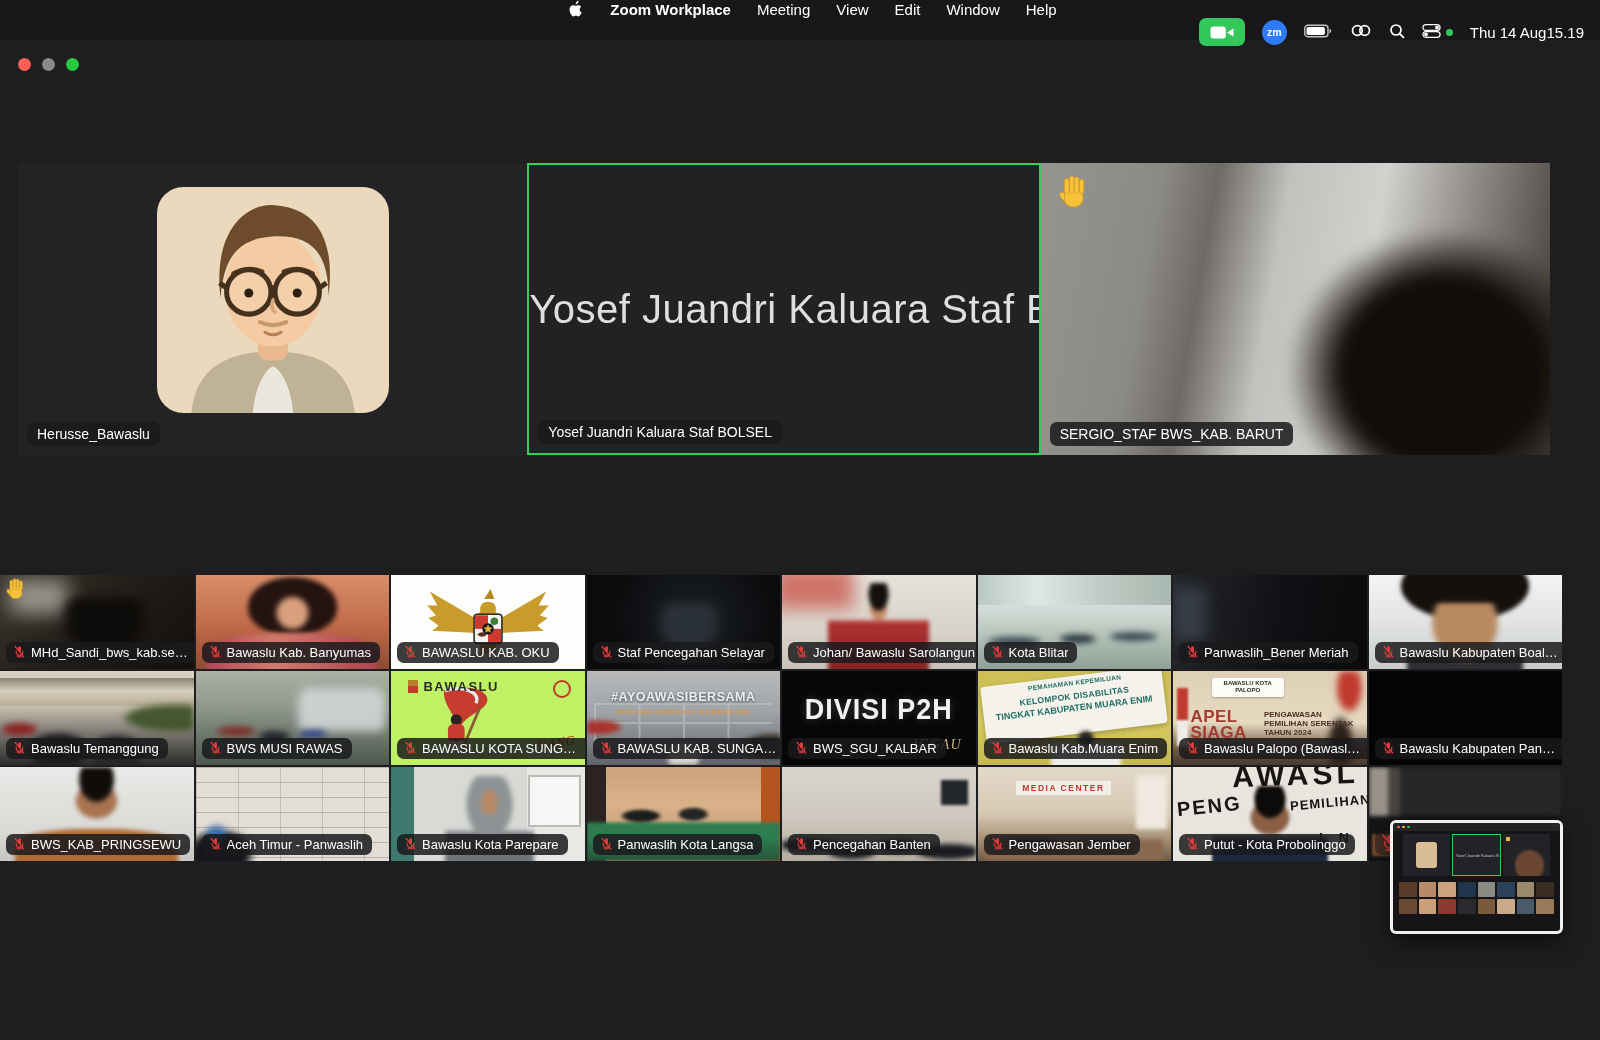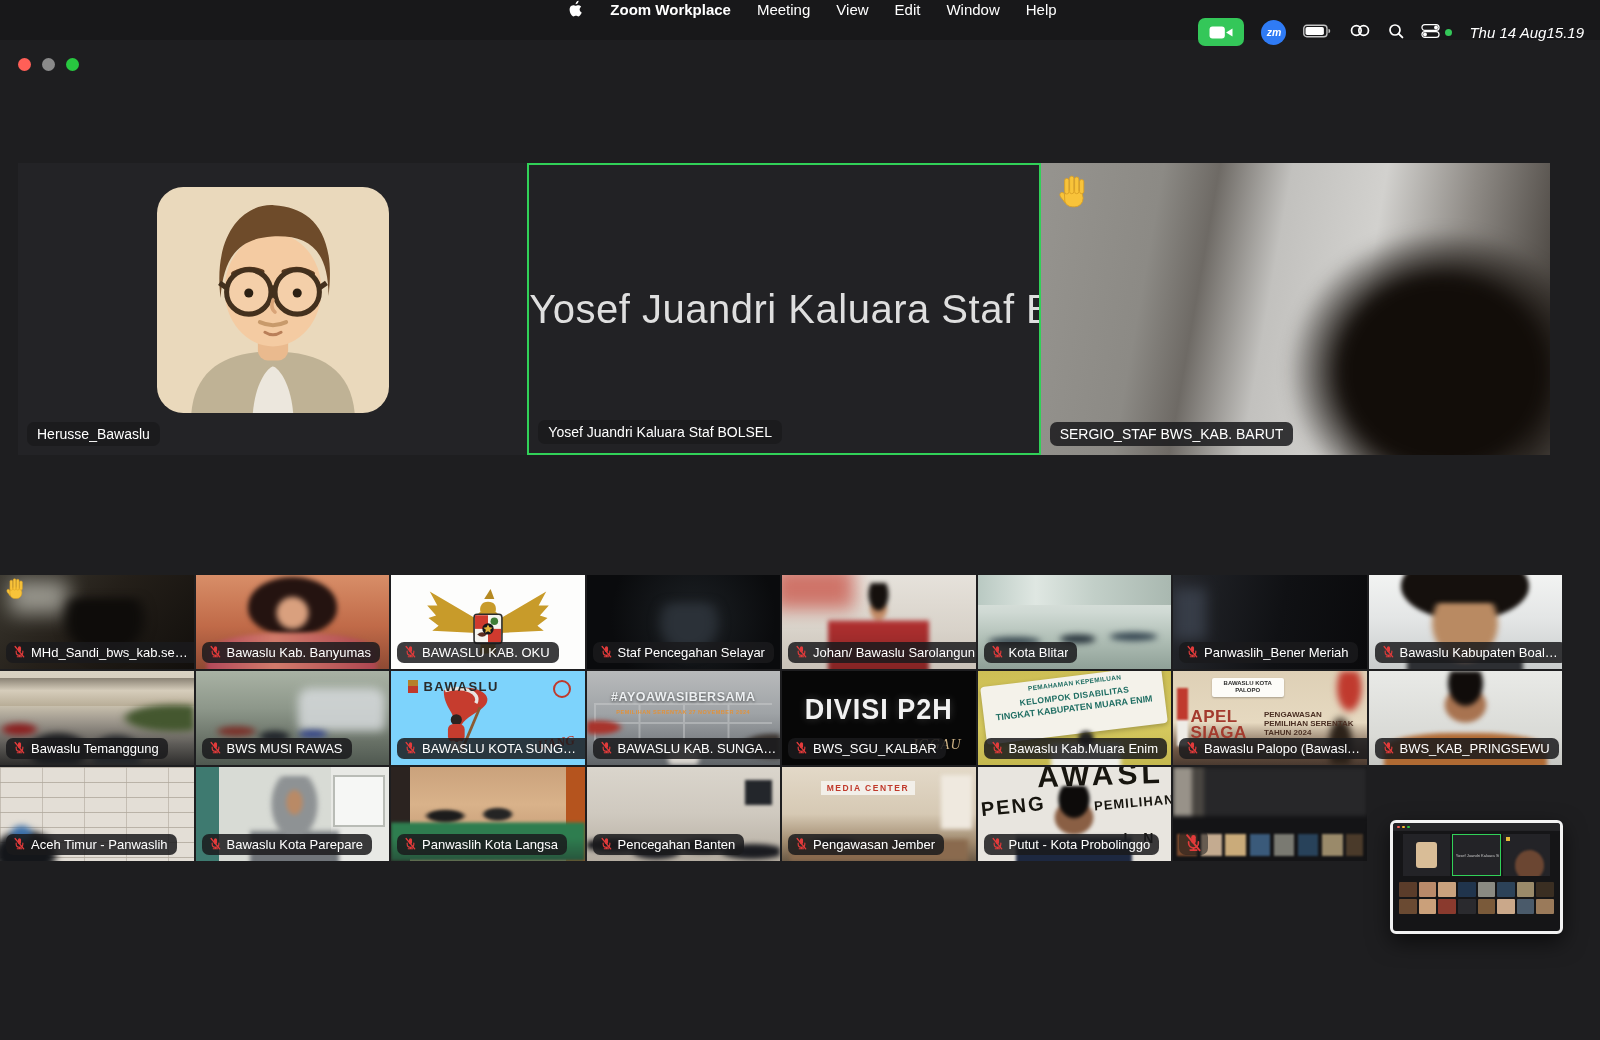--- a/index.html
+++ b/index.html
@@ -6,21 +6,21 @@
   .screen{position:relative;width:1600px;height:1040px;background:#1e1e20;overflow:hidden;
           font-family:"Liberation Sans",sans-serif;-webkit-font-smoothing:antialiased;}
 
   
   .menubar{position:absolute;top:0;left:0;right:0;height:40px;background:#18181a;
            display:flex;align-items:center;color:#fff;font-size:15px;flex-direction:column;}
   .mb-left{display:flex;align-items:center;gap:26px;padding-left:26px;}
   .apple{display:flex;align-items:center;}
   .app-name{font-weight:700;}
   .menu-item{cursor:default;}
-  .mb-right{margin-left:auto;display:flex;align-items:center;gap:17px;padding-right:16px;font-style:italic;}
+  .mb-right{margin-left:auto;display:flex;align-items:center;gap:17px;padding-right:16px;}
   .cam-pill{width:46px;height:28px;border-radius:7px;background:#34c759;display:flex;align-items:center;justify-content:center;}
   .zm-badge{width:25px;height:25px;border-radius:50%;background:#2f7bf5;color:#fff;font-size:10.5px;
             font-weight:700;display:flex;align-items:center;justify-content:center;}
   .cc-wrap{display:flex;align-items:center;gap:5px;}
   .green-dot{width:7px;height:7px;border-radius:50%;background:#34c759;}
   .clock{display:flex;gap:0;font-size:15px;color:#fff;}
 
   
   .traffic{position:absolute;top:58px;left:18px;display:flex;gap:11px;}
   .traffic span{width:13px;height:13px;border-radius:50%;}
@@ -115,21 +115,21 @@
                 radial-gradient(ellipse at 90% 50%,#44572f 0 18%,transparent 22%);filter:blur(3px);}
 
   [data-scene="musirawas"]{background:linear-gradient(180deg,#a9b2a4 0%,#8d978a 40%,#6d766b 70%,#4f5850);}
   [data-scene="musirawas"]::before{content:"";position:absolute;right:2%;top:18%;width:45%;height:46%;
      background:#d6dadc;border-radius:12px 12px 6px 6px;filter:blur(5px);opacity:.85;}
   [data-scene="musirawas"]::after{content:"";position:absolute;left:6%;bottom:4%;width:76%;height:58%;
      background:radial-gradient(ellipse at 20% 45%,#7a2f28 0 10%,transparent 13%),
                 radial-gradient(ellipse at 46% 55%,#20242a 0 12%,transparent 15%),
                 radial-gradient(ellipse at 72% 50%,#2c3e8a 0 8%,transparent 11%);filter:blur(3px);}
 
-  [data-scene="sungai"]{background:#7dd3fc;}
+  [data-scene="sungai"]{background:#bef264;}
   [data-scene="sungai"]::after{content:"";position:absolute;right:7%;top:10%;width:14px;height:14px;border-radius:50%;
      border:2.5px solid #c0392b;}
   .sungai-art{position:absolute;left:2%;top:6%;width:72%;height:88%;}
   [data-scene="sungai"] .st-logo{left:9%;top:9%;color:#2a2a2a;font-weight:800;font-size:13px;letter-spacing:1.5px;display:flex;align-items:center;}
   [data-scene="sungai"] .st-logo::before{content:"";width:10px;height:13px;margin-right:5px;
      background:linear-gradient(#b5802a 0 45%,#c0392b 45%);}
   [data-scene="sungai"] .st-script{right:5%;bottom:15%;color:#c0392b;font-size:13px;font-weight:700;font-style:italic;
      transform:rotate(-9deg);font-family:"Liberation Serif",serif;}
 
   [data-scene="bangka"]{background:linear-gradient(180deg,#b8babb 0%,#9fa3a6 45%,#7d8185 75%,#5f6367);}
@@ -639,20 +639,33 @@
     <rect x="6.1" y="1.6" width="3.8" height="7.2" rx="1.9" fill="#e23b3b"></rect>
     <path d="M3.9 7.5v1a4.1 4.1 0 0 0 8.2 0v-1" fill="none" stroke="#e23b3b" stroke-width="1.4" stroke-linecap="round"></path>
     <line x1="8" y1="12.6" x2="8" y2="14.2" stroke="#e23b3b" stroke-width="1.4" stroke-linecap="round"></line>
     <line x1="5.2" y1="14.4" x2="10.8" y2="14.4" stroke="#e23b3b" stroke-width="1.4" stroke-linecap="round"></line>
     <line x1="2.6" y1="1.8" x2="13.2" y2="14.6" stroke="#e23b3b" stroke-width="1.6" stroke-linecap="round"></line>
   </svg>
 <span>Bawaslu Palopo (Bawaslu…</span>
         </div>
       </div>
       <div class="tile">
+        <div class="scene" data-scene="dark"></div>
+        <div class="nameplate">
+  <svg viewBox="0 0 16 16">
+    <rect x="6.1" y="1.6" width="3.8" height="7.2" rx="1.9" fill="#e23b3b"></rect>
+    <path d="M3.9 7.5v1a4.1 4.1 0 0 0 8.2 0v-1" fill="none" stroke="#e23b3b" stroke-width="1.4" stroke-linecap="round"></path>
+    <line x1="8" y1="12.6" x2="8" y2="14.2" stroke="#e23b3b" stroke-width="1.4" stroke-linecap="round"></line>
+    <line x1="5.2" y1="14.4" x2="10.8" y2="14.4" stroke="#e23b3b" stroke-width="1.4" stroke-linecap="round"></line>
+    <line x1="2.6" y1="1.8" x2="13.2" y2="14.6" stroke="#e23b3b" stroke-width="1.6" stroke-linecap="round"></line>
+  </svg>
+<span>Bawaslu Kabupaten Pang…</span>
+        </div>
+      </div>
+      <div class="tile">
         <div class="scene" data-scene="pringsewu"></div>
         <div class="nameplate">
   <svg viewBox="0 0 16 16">
     <rect x="6.1" y="1.6" width="3.8" height="7.2" rx="1.9" fill="#e23b3b"></rect>
     <path d="M3.9 7.5v1a4.1 4.1 0 0 0 8.2 0v-1" fill="none" stroke="#e23b3b" stroke-width="1.4" stroke-linecap="round"></path>
     <line x1="8" y1="12.6" x2="8" y2="14.2" stroke="#e23b3b" stroke-width="1.4" stroke-linecap="round"></line>
     <line x1="5.2" y1="14.4" x2="10.8" y2="14.4" stroke="#e23b3b" stroke-width="1.4" stroke-linecap="round"></line>
     <line x1="2.6" y1="1.8" x2="13.2" y2="14.6" stroke="#e23b3b" stroke-width="1.6" stroke-linecap="round"></line>
   </svg>
 <span>BWS_KAB_PRINGSEWU</span>

